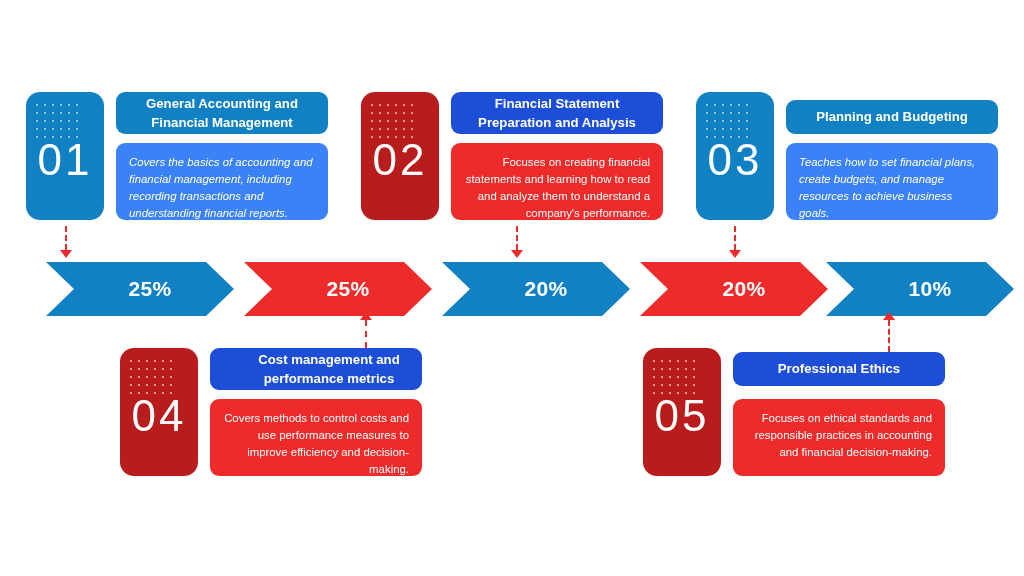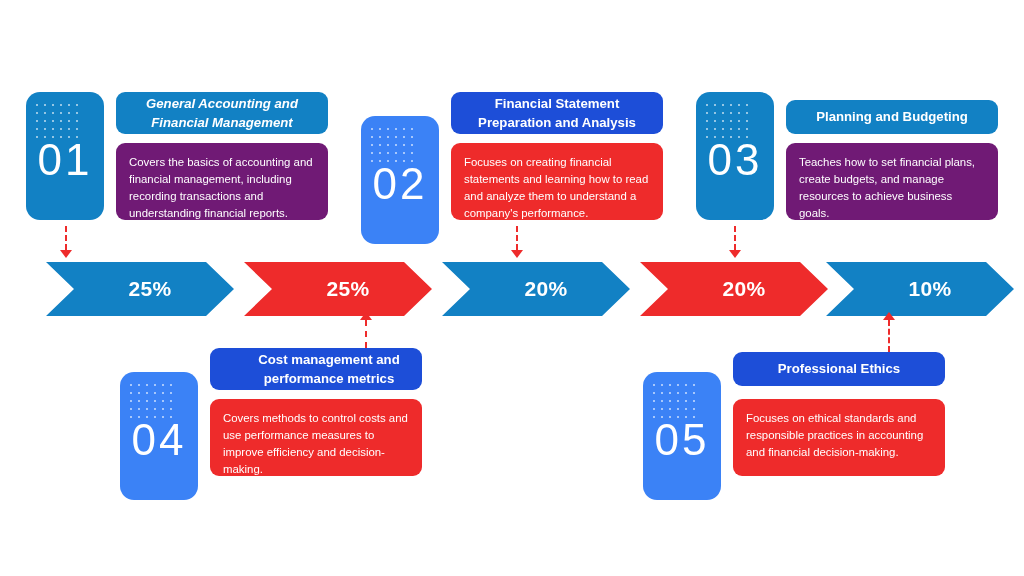--- a/index.html
+++ b/index.html
@@ -19,21 +19,21 @@
     inset: 0;
   }
 
   
   .num-card {
     position: absolute;
     border-radius: 14px;
     box-sizing: border-box;
   }
   .num-card.blue { background: #1281c4; }
-  .num-card.red  { background: #3b82f6; margin-top: 24px; }
+  .num-card.red  { background: #b91c1c; }
 
   .dot-grid {
     position: absolute;
     left: 10px;
     top: 12px;
     width: 46px;
     height: 34px;
     background-image: radial-gradient(circle at 1.1px 1.1px, rgba(255,255,255,0.55) 1.1px, transparent 1.2px);
     background-size: 8px 8px;
     background-repeat: repeat;
@@ -72,22 +72,22 @@
   .body-pill {
     position: absolute;
     border-radius: 9px;
     box-sizing: border-box;
     color: #ffffff;
     font-size: 11.4px;
     font-weight: 400;
     line-height: 1.48;
     padding: 11px 13px 9px 13px;
   }
-  .body-pill.blue { background: #701a75; }
-  .body-pill.red  { background: #ee2b2b; }
+  .body-pill.blue { background: #3b82f6; font-style: italic; }
+  .body-pill.red  { background: #ee2b2b; text-align: right; }
 
   
   .chev {
     position: absolute;
     top: 262px;
     height: 54px;
     display: flex;
     align-items: center;
     justify-content: center;
     color: #ffffff;
@@ -126,21 +126,21 @@
 </style>
 </head>
 <body>
 
 <div class="stage">
 
   <div class="num-card blue" style="left:26px; top:92px; width:78px; height:128px;">
     <div class="dot-grid"></div>
     <div class="num-label">01</div>
   </div>
-  <div class="title-pill blue" style="left:116px; top:92px; width:212px; height:42px;font-style:italic;">General Accounting and Financial Management</div>
+  <div class="title-pill blue" style="left:116px; top:92px; width:212px; height:42px;">General Accounting and Financial Management</div>
   <div class="body-pill blue" style="left:116px; top:143px; width:212px; height:77px;">Covers the basics of accounting and financial management, including recording transactions and understanding financial reports.</div>
   <div class="conn down" style="left:60px; top:226px; height:34px;">
     <div class="line" style="top:0; height:24px;"></div>
     <div class="head" style="top:24px;"></div>
   </div>
 
   <div class="num-card red" style="left:361px; top:92px; width:78px; height:128px;">
     <div class="dot-grid"></div>
     <div class="num-label">02</div>
   </div>

